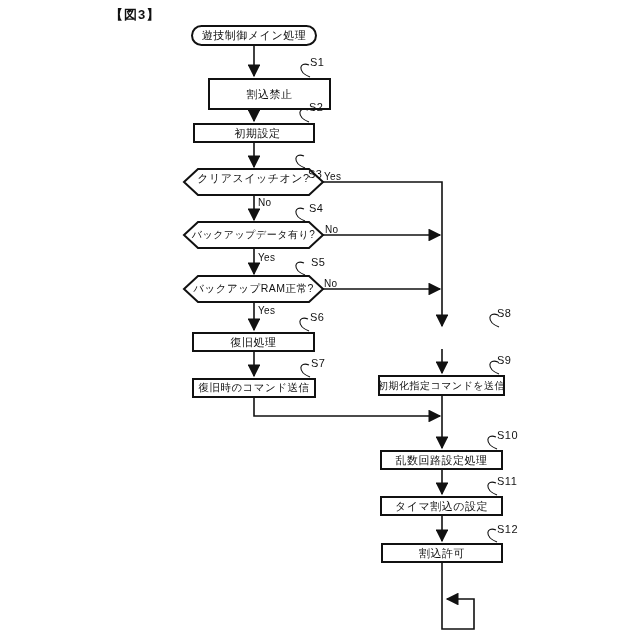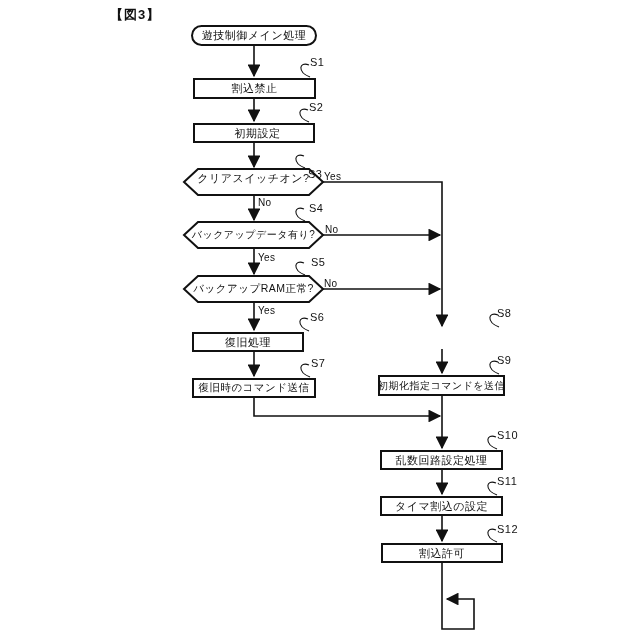--- a/index.html
+++ b/index.html
@@ -72,23 +72,23 @@
       <path d="M497,449 C484,444 486,433 496,437"></path>
       <path d="M497,495 C484,490 486,479 496,483"></path>
       <path d="M497,542 C484,537 486,526 496,530"></path>
     </g>
   </svg>
 
   <div class="figlabel" style="left:110px;top:6px;">【図3】</div>
 
   <div class="node start" style="left:191px;top:25px;width:126px;height:21px;">遊技制御メイン処理</div>
 
-  <div class="node box" style="left:193px;top:78px;width:123px;height:21px;">割込禁止</div>
+  <div class="node box" style="left:208px;top:78px;width:123px;height:32px;">割込禁止</div>
   <div class="node box" style="left:193px;top:123px;width:122px;height:20px;padding-left:7px;">初期設定</div>
-  <div class="node box" style="left:192px;top:332px;width:112px;height:20px;">復旧処理</div>
+  <div class="node box" style="left:192px;top:332px;width:123px;height:20px;">復旧処理</div>
   <div class="node box" style="left:192px;top:378px;width:124px;height:20px;font-size:10.5px;">復旧時のコマンド送信</div>
   <div class="node box" style="left:378px;top:375px;width:127px;height:21px;font-size:10px;">初期化指定コマンドを送信</div>
   <div class="node box" style="left:380px;top:450px;width:123px;height:20px;">乱数回路設定処理</div>
   <div class="node box" style="left:380px;top:496px;width:123px;height:20px;">タイマ割込の設定</div>
   <div class="node box" style="left:381px;top:543px;width:122px;height:20px;">割込許可</div>
 
   <div class="node hexlabel" style="left:184px;top:169px;width:139px;height:18px;">クリアスイッチオン?</div>
   <div class="node hexlabel" style="left:184px;top:222px;width:139px;height:26px;font-size:10px;">バックアップデータ有り?</div>
   <div class="node hexlabel" style="left:184px;top:276px;width:139px;height:26px;font-size:10.5px;">バックアップRAM正常?</div>
 

